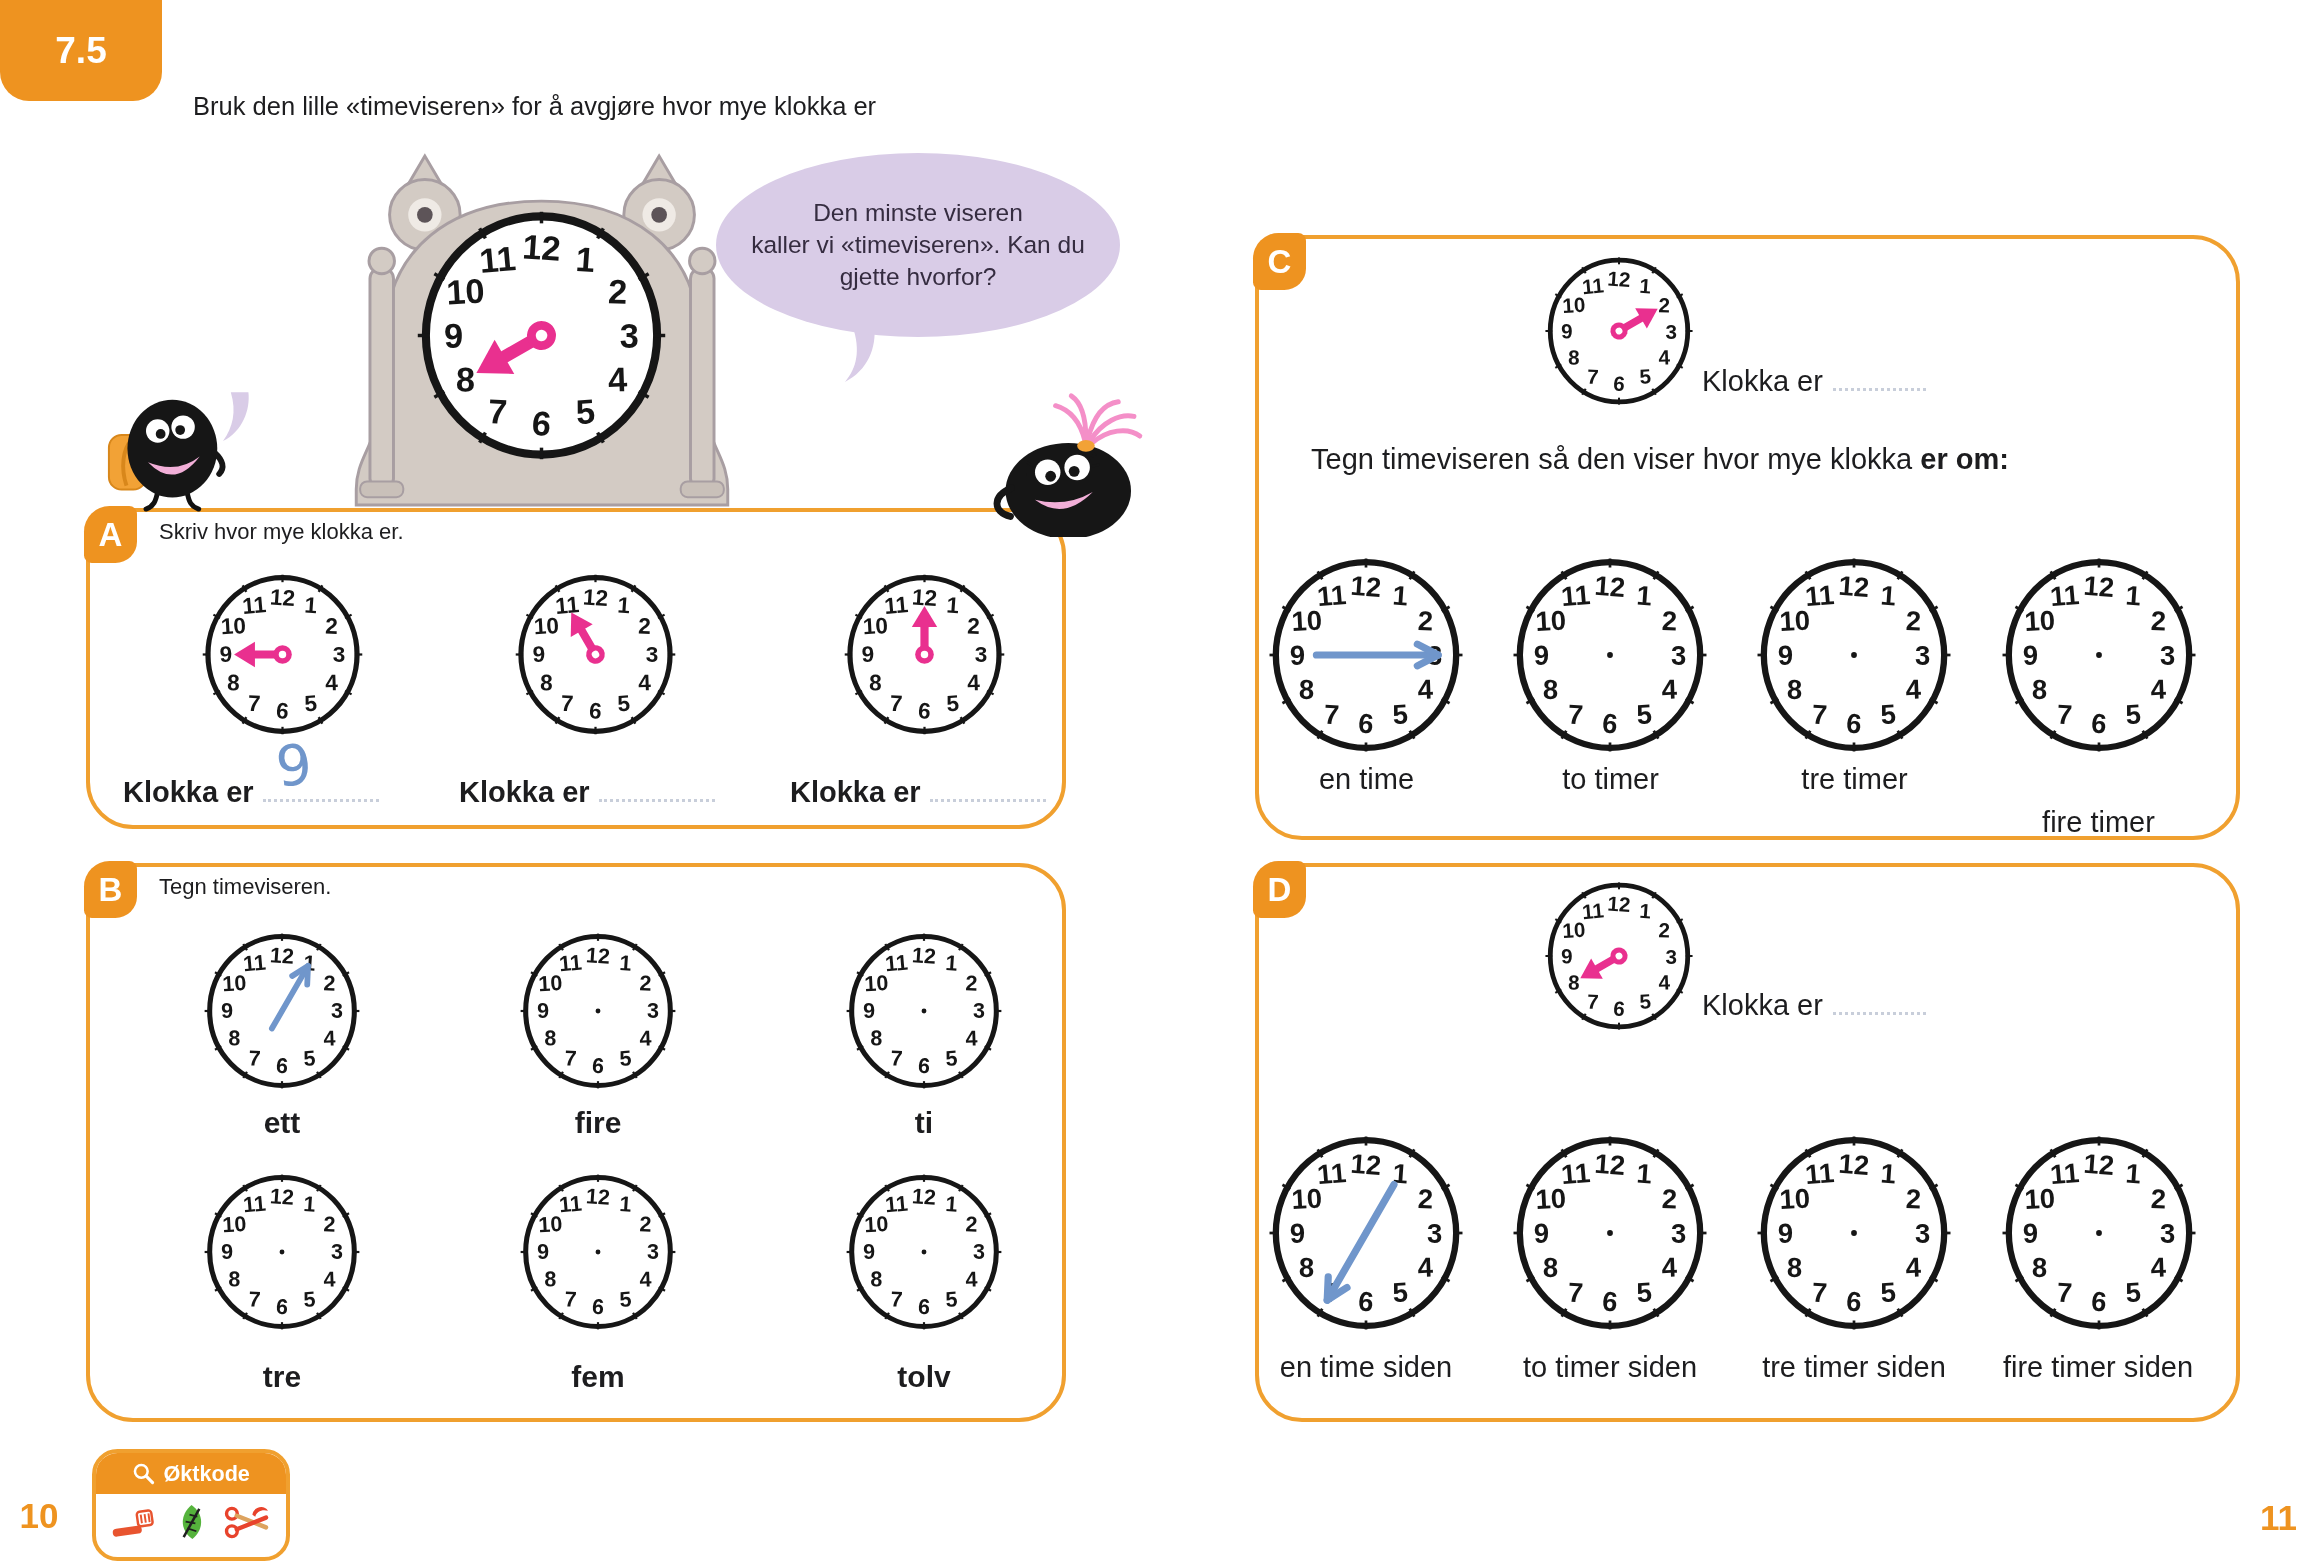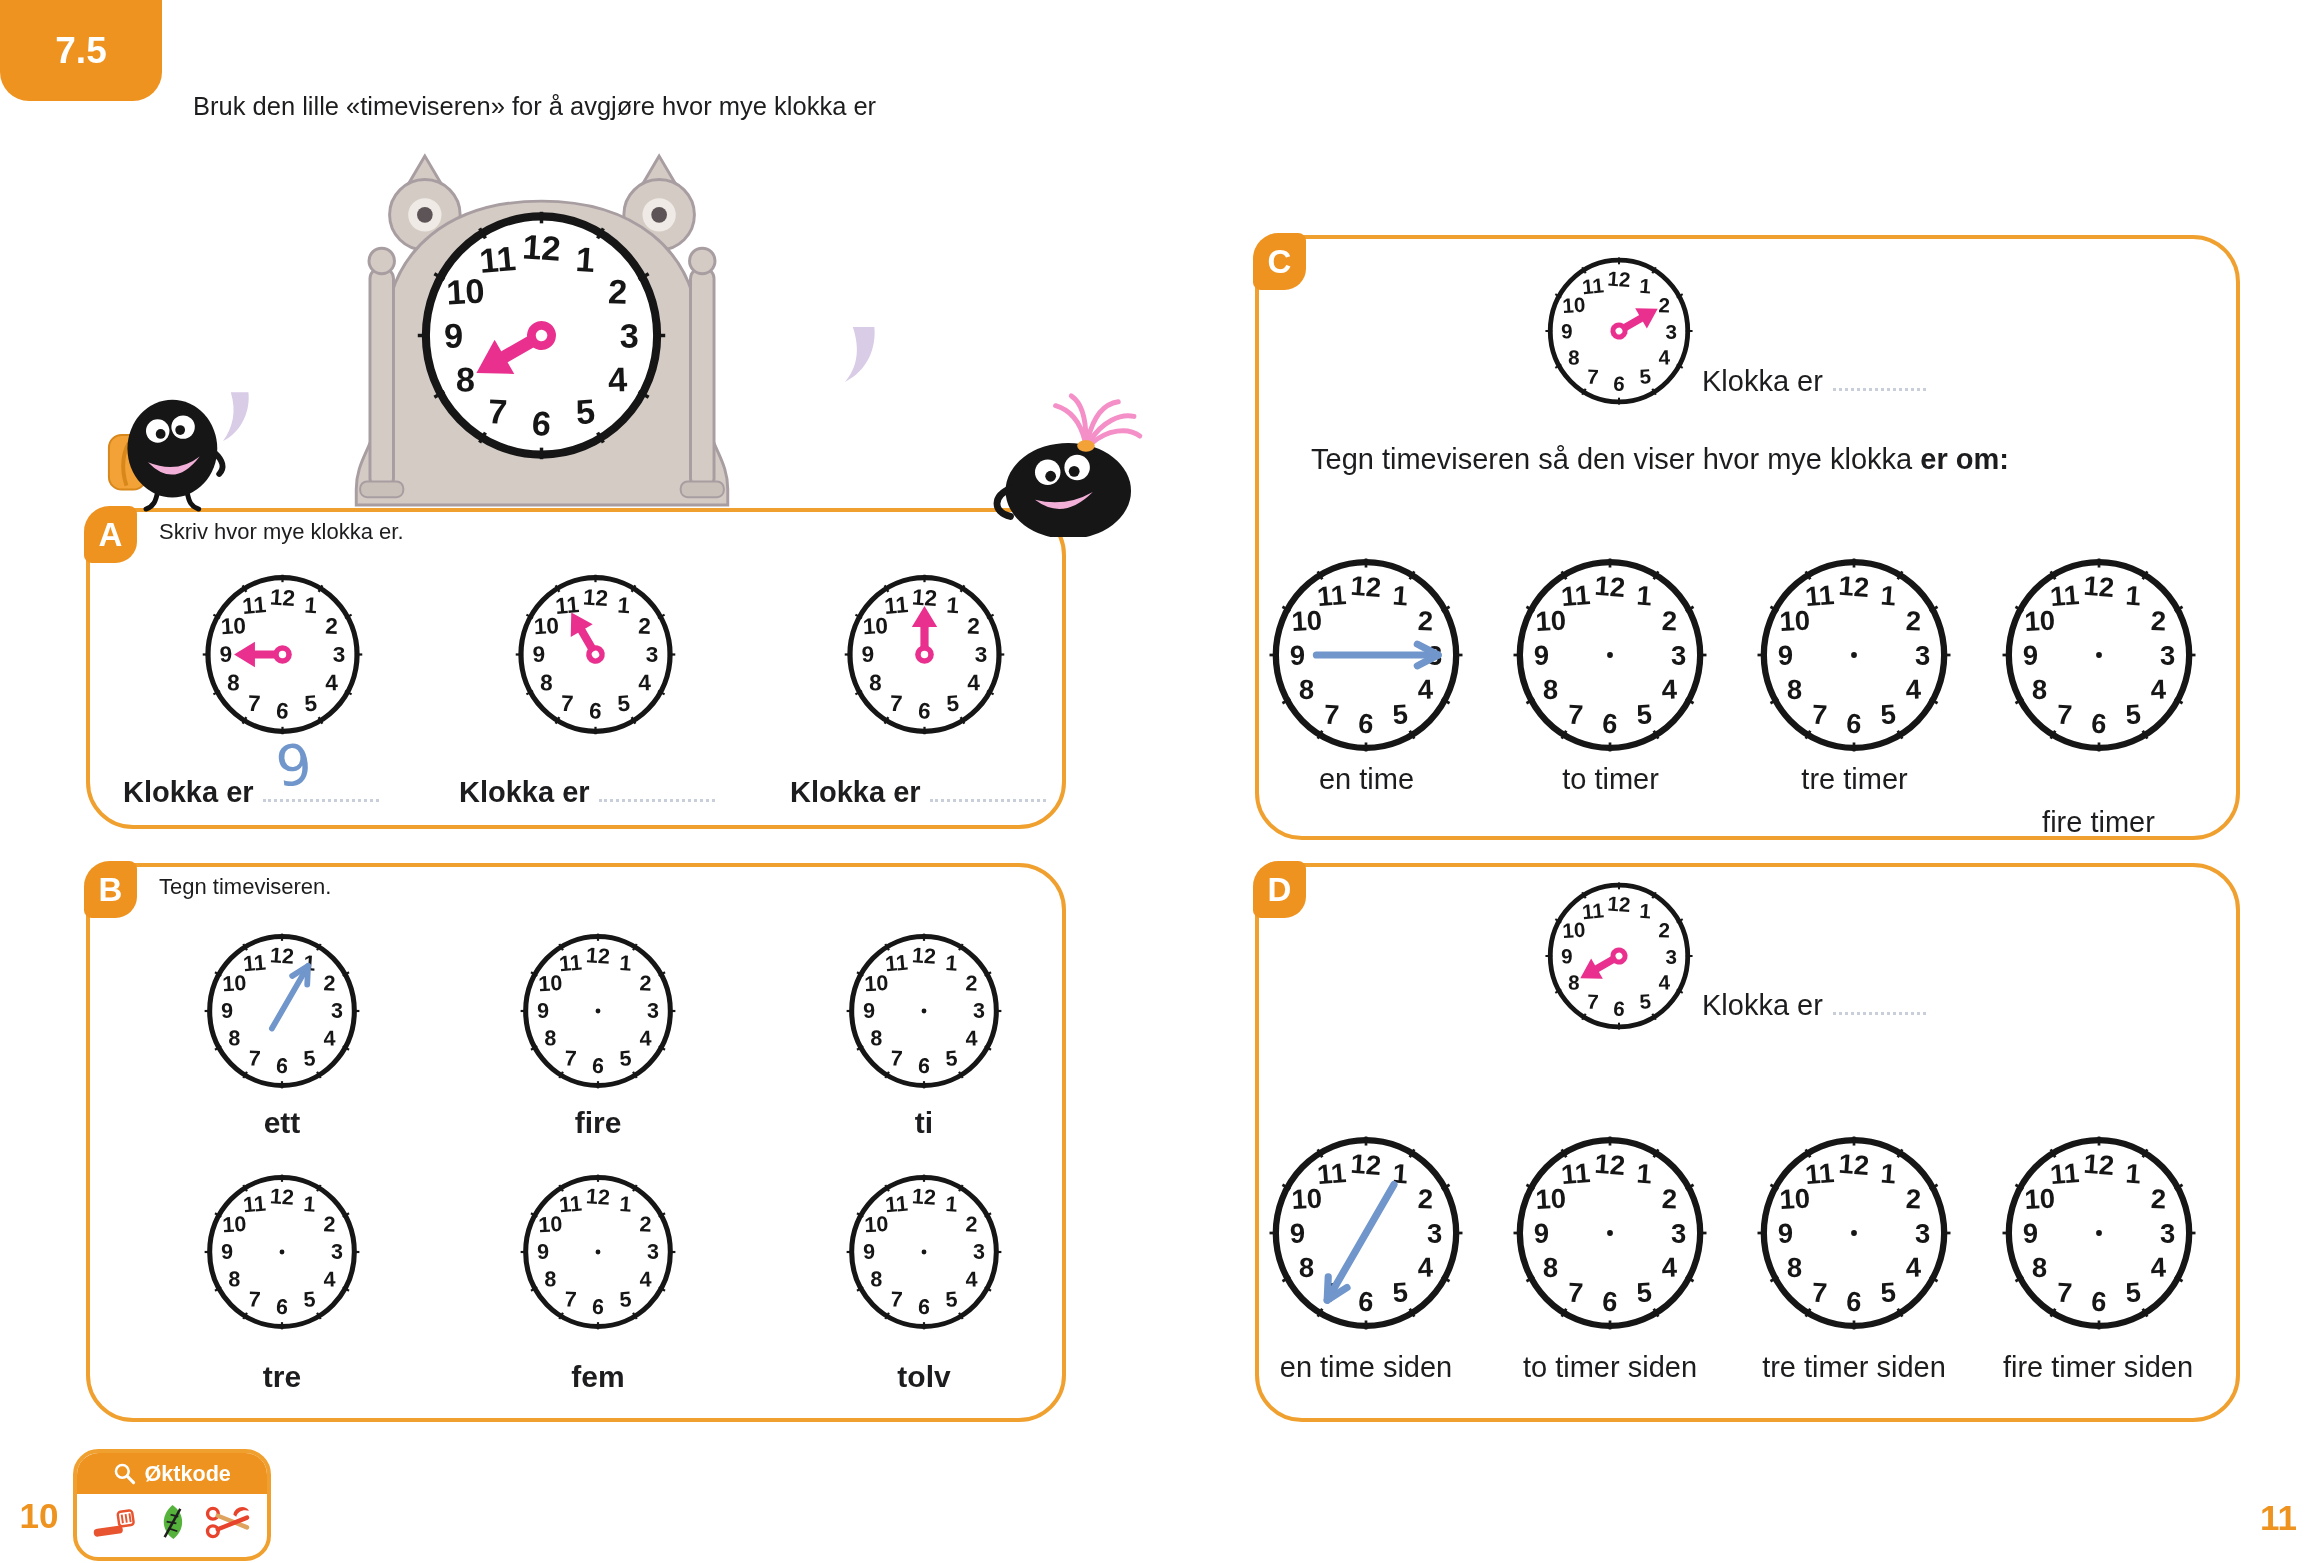--- a/index.html
+++ b/index.html
@@ -27,21 +27,21 @@
   .written{position:absolute;color:var(--pen,#7096CB);font-size:56px;transform:rotate(-6deg);z-index:4;font-family:"DejaVu Sans",sans-serif;}
   
   .bubble{position:absolute;background:var(--lavender,#D9CCE7);color:#352C40;border-radius:50%;
           display:flex;flex-direction:column;align-items:center;justify-content:center;text-align:center;
           line-height:1.3;z-index:6;}
   .bubble.small{font-size:24px;}
   .bubble.big{font-size:24.5px;}
   .tail{position:absolute;z-index:5;}
   .creature{position:absolute;z-index:6;}
   
-  .okt{position:absolute;left:73px;top:1449px;width:198px;height:112px;border:4.9px solid var(--orange-border,#F0A02F);
+  .okt{position:absolute;left:92px;top:1449px;width:198px;height:112px;border:4.9px solid var(--orange-border,#F0A02F);
        border-radius:25.5px;box-sizing:border-box;background:#fff;overflow:hidden;z-index:3;}
   .okt-head{height:41px;background:var(--orange,#EE9320);display:flex;align-items:center;justify-content:center;gap:7.8px;
             color:#fff;font-weight:bold;font-size:21.6px;}
   .okt-body{display:flex;align-items:center;justify-content:center;gap:13.7px;padding-top:7.8px;}
   .pagenum{position:absolute;color:var(--orange,#EE9320);font-weight:bold;font-size:35px;z-index:3;}
   b{font-weight:bold;}
 </style>
 </head>
 <body>
 
@@ -787,15 +787,20 @@
     <path d="M100 78l-7 -4 M100 86l-8 0 M157 70l6 -5 M159 78l8 -2" stroke="#161616" stroke-width="2.5"></path>
     <path d="M101 112 Q130 134 160 104 Q132 120 101 112 Z" fill="#F2AFD8"></path>
   </svg>
 
   <svg class="tail" style="left:223px;top:392px" width="43" height="57" viewBox="0 0 44 58">
     <path d="M8 0 C14 20 10 36 0 50 C20 40 28 18 26 0 Z" fill="#D9CCE7"></path>
   </svg>
   <svg class="tail" style="left:843px;top:327px" width="49" height="61" viewBox="0 0 50 62">
     <path d="M10 0 C18 24 14 42 2 56 C26 44 34 20 32 0 Z" fill="#D9CCE7"></path>
   </svg>
+  <div class="bubble big" style="left:716px;top:153px;width:404px;height:184px">
+    <div>Den minste viseren</div>
+    <div>kaller vi «timeviseren». Kan du</div>
+    <div>gjette hvorfor?</div>
+  </div>
 
 </div>
 
 
 </body></html>

